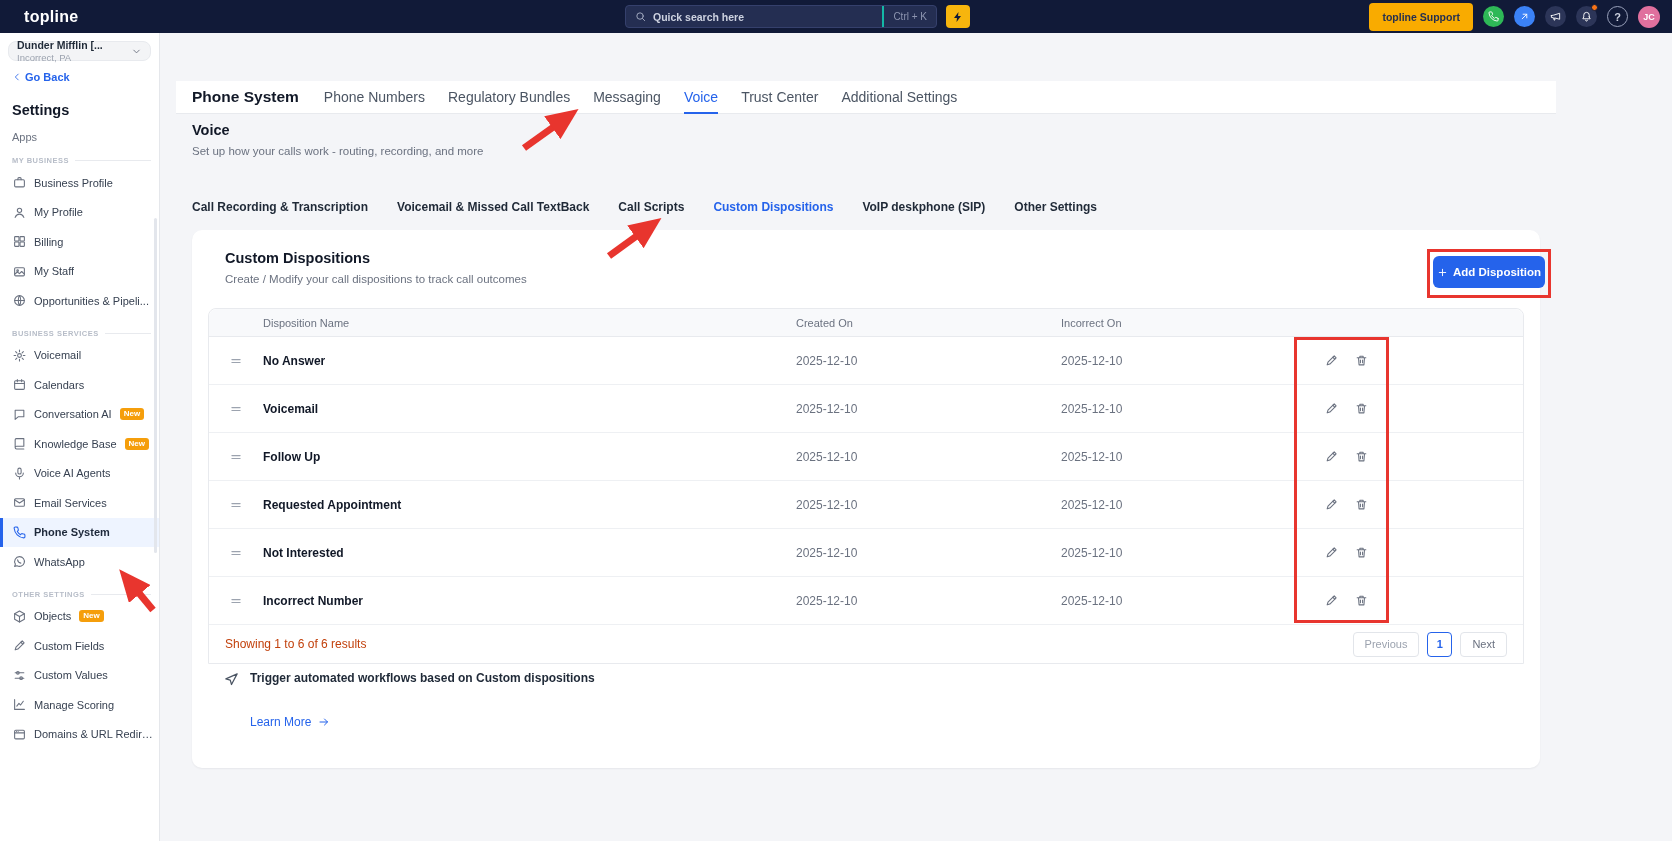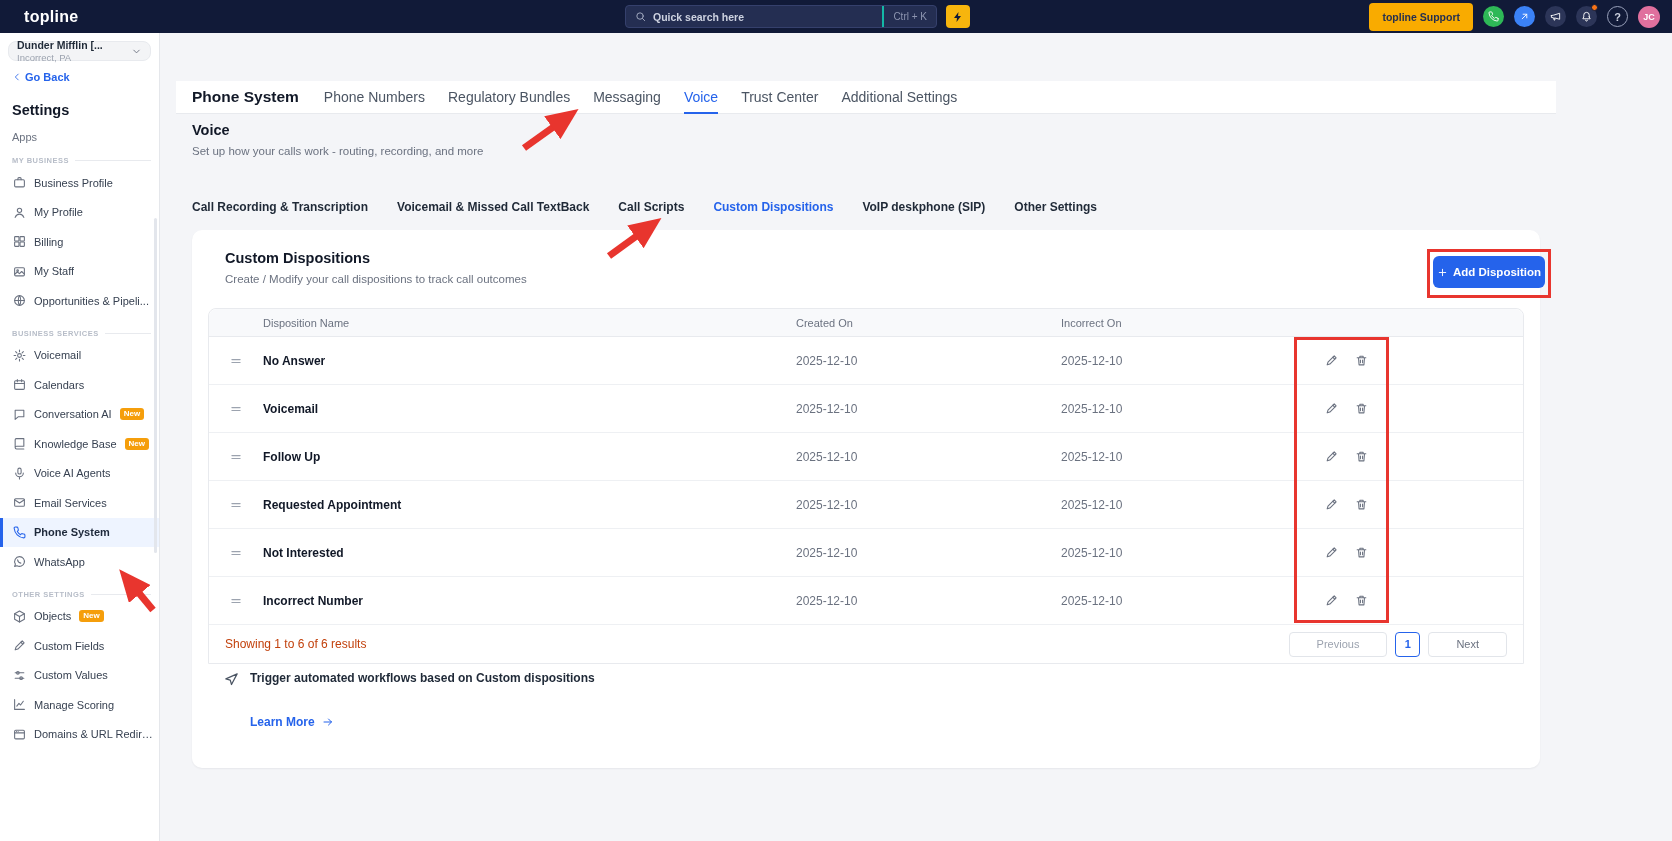--- a/index.html
+++ b/index.html
@@ -72,28 +72,28 @@
   .trow { height:48px; border-bottom:1px solid #eef0f3; background:#fff; }
   .c-drag { display:flex; justify-content:center; }
   .c-drag .ic { width:14px; height:14px; color:#9ca3af; cursor:grab; }
   .cell-name { font-size:12px; font-weight:bold; color:#111827; }
   .c-date { font-size:12px; color:#6b7280; }
   .c-act { display:flex; gap:17px; padding-left:4px; }
   .c-act .ic { width:13px; height:13px; color:#6b7280; cursor:pointer; }
   .tfoot { height:38px; display:flex; align-items:center; justify-content:space-between; padding:0 16px; background:#fff; }
   .summary { font-size:12px; color:#c2410c; }
   .pager { display:flex; gap:8px; align-items:center; }
-  .pg { height:25px; border:1px solid #e2e5ea; background:#fff; border-radius:4px; font-size:11px; color:#9ca3af; padding:0 27px; cursor:pointer; font-family:inherit; }
+  .pg { height:25px; border:1px solid #e2e5ea; background:#fff; border-radius:4px; font-size:11px; color:#9ca3af; padding:0 11px; cursor:pointer; font-family:inherit; }
   .pg.cur { color:#2563eb; border-color:#2563eb; width:25px; padding:0; font-weight:bold; }
   .pg.next { color:#6b7280; }
 
   .callout { position:absolute; top:441px; left:32px; display:flex; gap:11px; align-items:flex-start; }
   .callout > .ic { width:15px; height:15px; color:#4b5563; margin-top:1px; }
   .co-text { font-size:12px; font-weight:bold; color:#1f2937; }
-  .co-link { margin-top:30px; color:#2563eb; font-size:12px; font-weight:bold; display:flex; align-items:center; gap:7px; cursor:pointer; }
+  .co-link { margin-top:30px; color:#2563eb; font-size:12px; font-weight:normal; display:flex; align-items:center; gap:7px; cursor:pointer; }
   .co-link .ic { width:12px; height:12px; }
 
   
   .ann-rect { position:absolute; border:3px solid #e8352e; z-index:40; pointer-events:none; }
   .r1 { left:1427px; top:249px; width:124px; height:49px; }
   .r2 { left:1294px; top:337px; width:95px; height:286px; }
   .arrows { position:absolute; left:0; top:0; width:1672px; height:841px; z-index:41; pointer-events:none; }
 </style>
 </head>
 <body>

